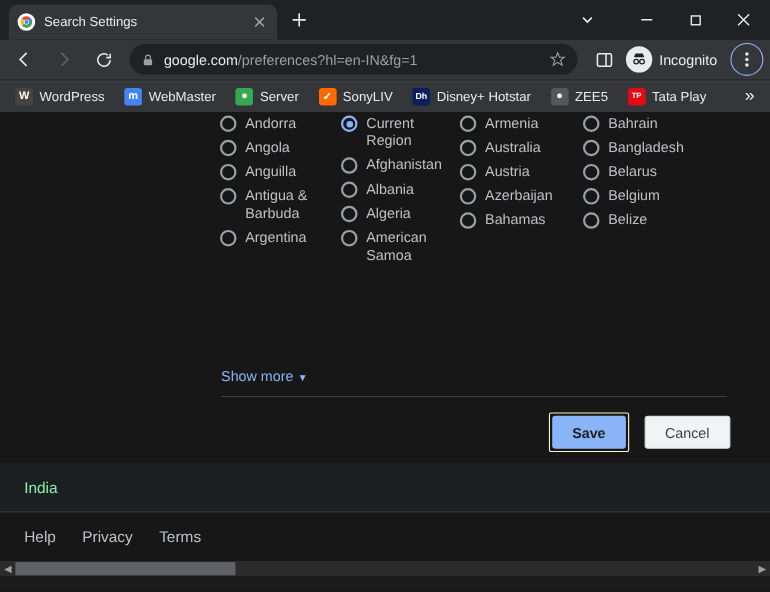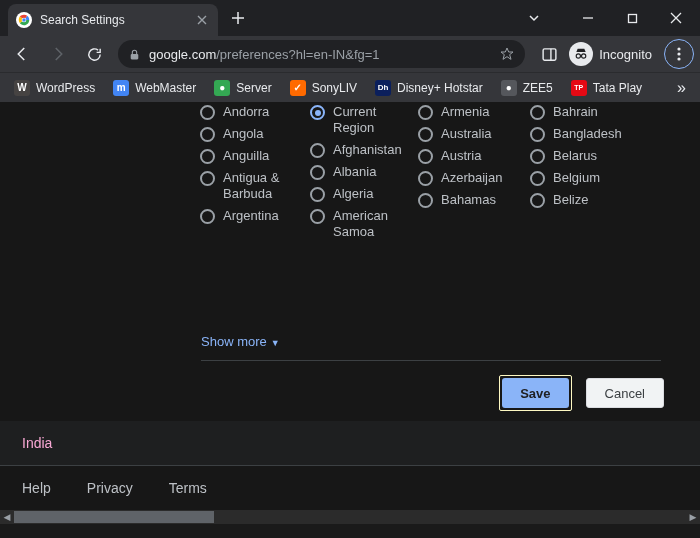--- a/index.html
+++ b/index.html
@@ -1,20 +1,20 @@
 <!DOCTYPE html>
 <html><head>
 <meta charset="utf-8">
 <style>
   * { margin: 0; padding: 0; box-sizing: border-box; font-family: "Segoe UI", Arial, sans-serif; }
   body { background: #1a1a1a; width: 700px; height: 538px; overflow: hidden; color: #e8eaed; position: relative; }
 
   
   .titlebar { height: 36px; background: #202124; display: flex; align-items: center; padding: 0 2px 0 8px; }
-  .tab { display: flex; align-items: center; background: #35363a; height: 32px; margin-top: 4px; border-radius: 8px 8px 0 0; padding: 0 8px; width: 210px; }
+  .tab { display: flex; align-items: center; background: #35363a; height: 32px; margin-top: 4px; border-radius: 8px 8px 0 0; padding: 0 8px; width: 244px; }
   .tab .favicon { width: 16px; height: 16px; margin-right: 8px; border-radius: 50%; background: #fff; display: flex; align-items: center; justify-content: center; }
   .tab .favicon svg { width: 14px; height: 14px; }
   .tab-title { font-size: 12px; color: #e8eaed; flex: 1; white-space: nowrap; overflow: hidden; }
   .tab-close { width: 16px; height: 16px; display: flex; align-items: center; justify-content: center; margin-left: 4px; }
   .new-tab { width: 28px; height: 28px; display: flex; align-items: center; justify-content: center; margin-left: 6px; }
   .titlebar-spacer { flex: 1; }
   .win-controls { display: flex; align-items: center; gap: 0; }
   .win-btn { width: 44px; height: 32px; display: flex; align-items: center; justify-content: center; color: #e8eaed; }
   .chev-down { margin-right: 10px; }
 
@@ -61,22 +61,22 @@
   .highlight-box { border: 1px solid #fef9c3; padding: 2px; border-radius: 2px; }
   .ggl-btn { font-size: 13px; height: 30px; padding: 0 18px; border-radius: 3px; display: flex; align-items: center; justify-content: center; font-family: Arial, sans-serif; }
   .btn-primary { background: #8ab4f8; color: #202124; font-weight: bold; }
   .btn-secondary { background: #f1f3f4; color: #3c4043; border: 1px solid #dadce0; }
 
   .signline { position: absolute; right: 38px; top: 325px; font-size: 13px; color: #9aa0a6; }
   .signline a { color: #8ab4f8; text-decoration: none; }
 
   
   .footer { position: absolute; left: 0; right: 0; bottom: 14px; background: #171717; }
-  .footer .frow1 { background: #1e1f20; padding: 14px 22px; font-size: 14px; color: #f9a8d4; border-bottom: 1px solid #3c4043; }
-  .footer .frow2 { background: #171717; padding: 14px 22px; font-size: 14px; color: #bdc1c6; display: flex; gap: 36px; align-items: flex-end; }
+  .footer .frow1 { background: #1e1f20; padding: 14px 22px; font-size: 14px; color: #86efac; border-bottom: 1px solid #3c4043; }
+  .footer .frow2 { background: #171717; padding: 14px 22px; font-size: 14px; color: #bdc1c6; display: flex; gap: 24px; align-items: flex-end; }
 
   
   .hscroll { position: absolute; left: 0; right: 0; bottom: 0; height: 14px; background: #2b2b2b; display: flex; align-items: center; }
   .hscroll .arrow { width: 14px; height: 14px; display: flex; align-items: center; justify-content: center; color: #9aa0a6; font-size: 9px; }
   .hscroll .thumb { width: 200px; height: 12px; background: #5f6368; border-radius: 0; margin-left: 0; }
   .hscroll .track { flex: 1; }
 
   svg { display: block; }
 </style>
 </head>

